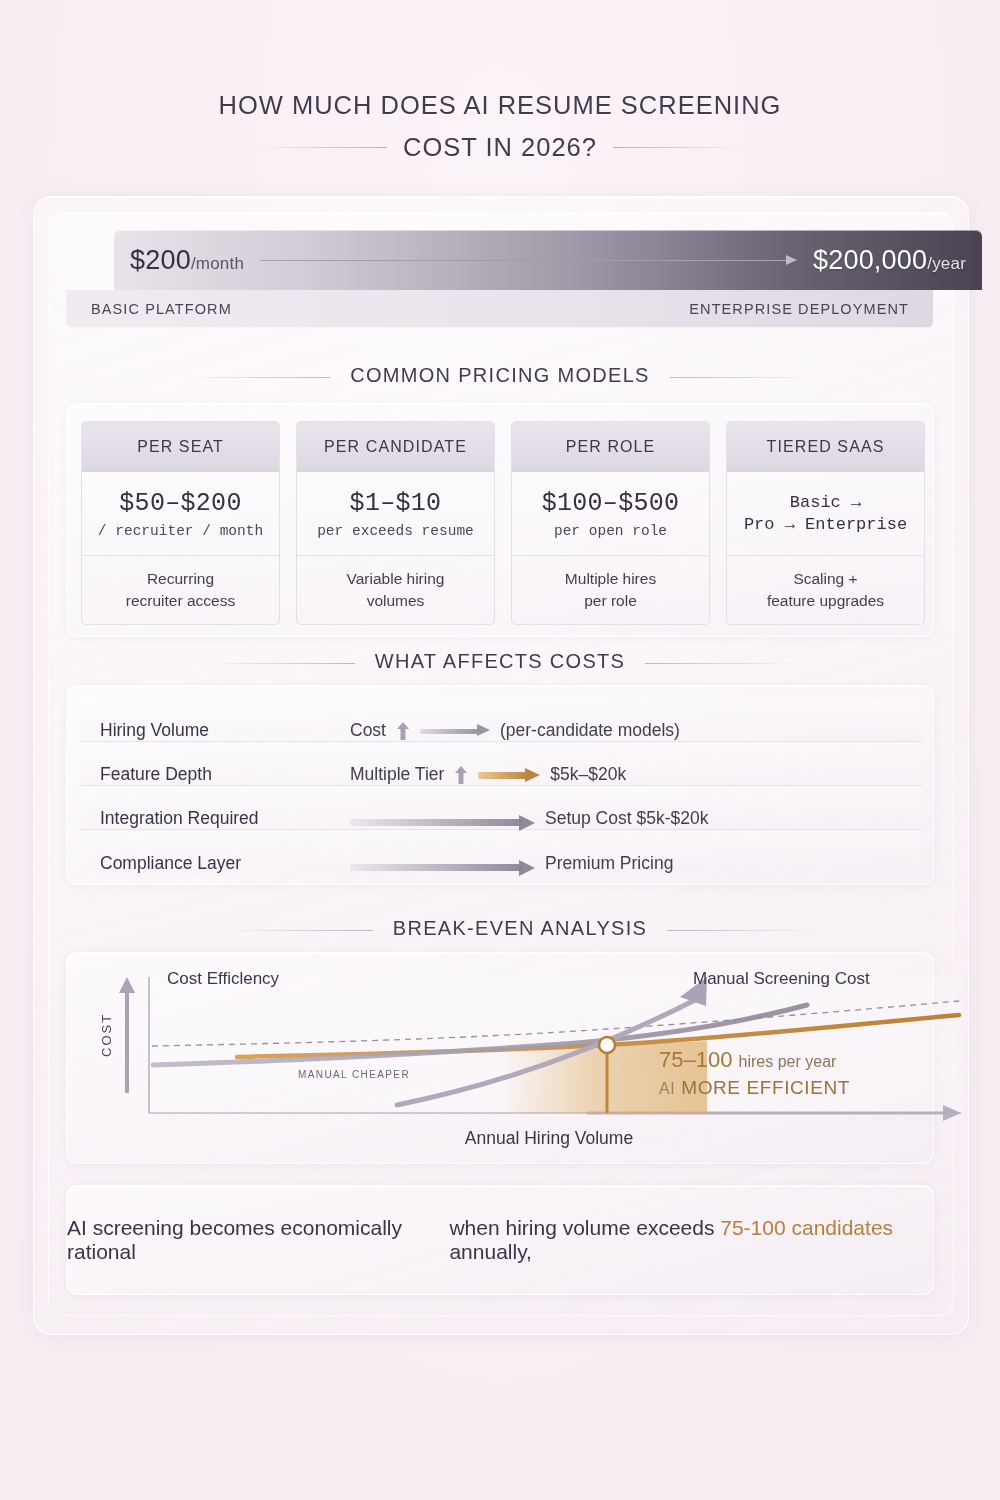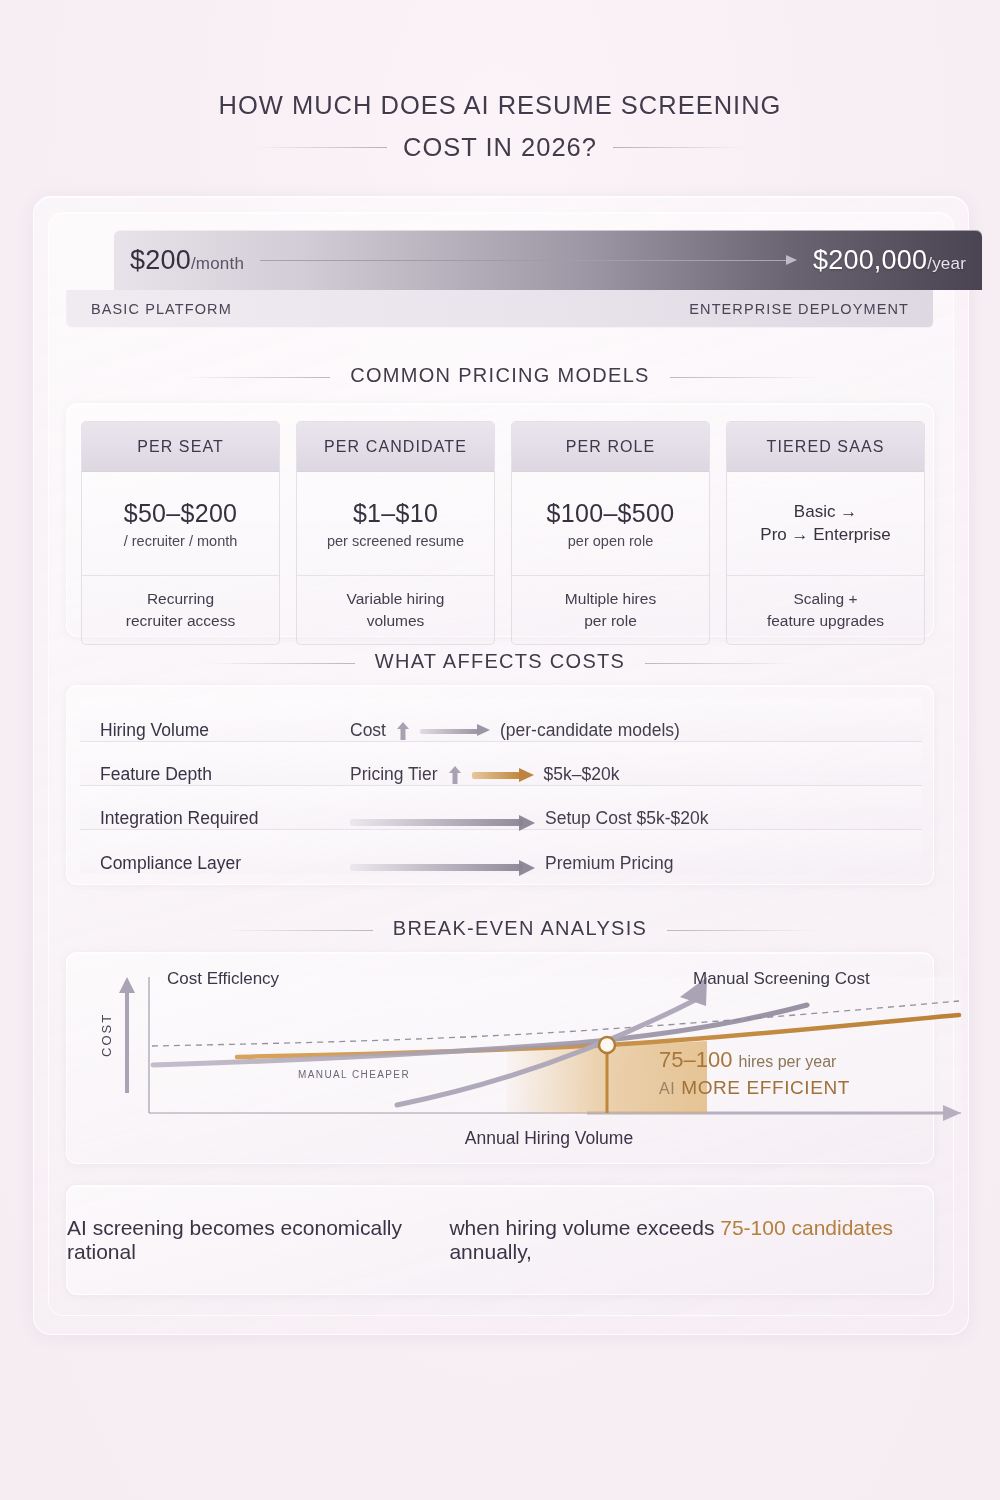--- a/index.html
+++ b/index.html
@@ -109,23 +109,23 @@
     background:linear-gradient(180deg,rgba(255,255,255,.5),rgba(246,241,247,.34));
     box-sizing:border-box;
   }
   .card-head{
     height:49px;display:flex;align-items:center;justify-content:center;
     background:linear-gradient(180deg,#eae5ed 0%,#ddd7e2 100%);
     border-bottom:1px solid rgba(200,192,206,.5);
     font-size:16px;letter-spacing:1.1px;color:#3e3849;
   }
   .card-mid{
-    height:104px;display:flex;flex-direction:column;align-items:center;
+    height:84px;display:flex;flex-direction:column;align-items:center;
     justify-content:center;gap:5px;border-bottom:1px solid rgba(208,200,214,.45);
-    padding:18px 6px;box-sizing:border-box;
+    padding:18px 6px;box-sizing:border-box;font-family:Liberation Mono, monospace;
   }
   .card-val{font-size:25px;color:#37313f;letter-spacing:.3px;white-space:nowrap;}
   .card-unit{font-size:14.5px;color:#4d4758;white-space:nowrap;}
   .card-foot{
     height:68px;display:flex;align-items:center;justify-content:center;
     text-align:center;font-size:15.5px;color:#433d4e;line-height:22px;padding:0 10px;
     box-sizing:border-box;
   }
   .tier-lines{display:flex;flex-direction:column;align-items:center;gap:3px;}
   .tier-lines div{font-size:17px;color:#37313f;white-space:nowrap;}
@@ -227,21 +227,21 @@
           <div class="card-unit">/ recruiter / month</div>
         </div>
         <div class="card-foot" style="white-space:pre-line">Recurring
 recruiter access</div>
       </div>
 
       <div class="card">
         <div class="card-head">PER CANDIDATE</div>
         <div class="card-mid">
           <div class="card-val">$1–$10</div>
-          <div class="card-unit">per screened resume</div>
+          <div class="card-unit">per exceeds resume</div>
         </div>
         <div class="card-foot" style="white-space:pre-line">Variable hiring
 volumes</div>
       </div>
 
       <div class="card">
         <div class="card-head">PER ROLE</div>
         <div class="card-mid">
           <div class="card-val">$100–$500</div>
           <div class="card-unit">per open role</div>
@@ -283,21 +283,21 @@
               <span class="ln"></span>
               <span class="hd"></span>
             </span>
         </div>
         <div class="row-right">(per-candidate models)</div>
       </div>
 
       <div class="row">
         <div class="row-label">Feature Depth</div>
         <div class="row-mid">
-          <span>Pricing Tier</span>
+          <span>Multiple Tier</span>
           <svg width="14" height="20" viewBox="0 0 14 20">
             <polygon points="7,1 13,8 9.5,8 9.5,19 4.5,19 4.5,8 1,8" fill="#a8a1b2"></polygon>
           </svg>
           <span class="orange-arrow">
               <span class="ln"></span>
               <span class="hd"></span>
             </span>
         </div>
         <div class="row-right">$5k–$20k</div>
       </div>

